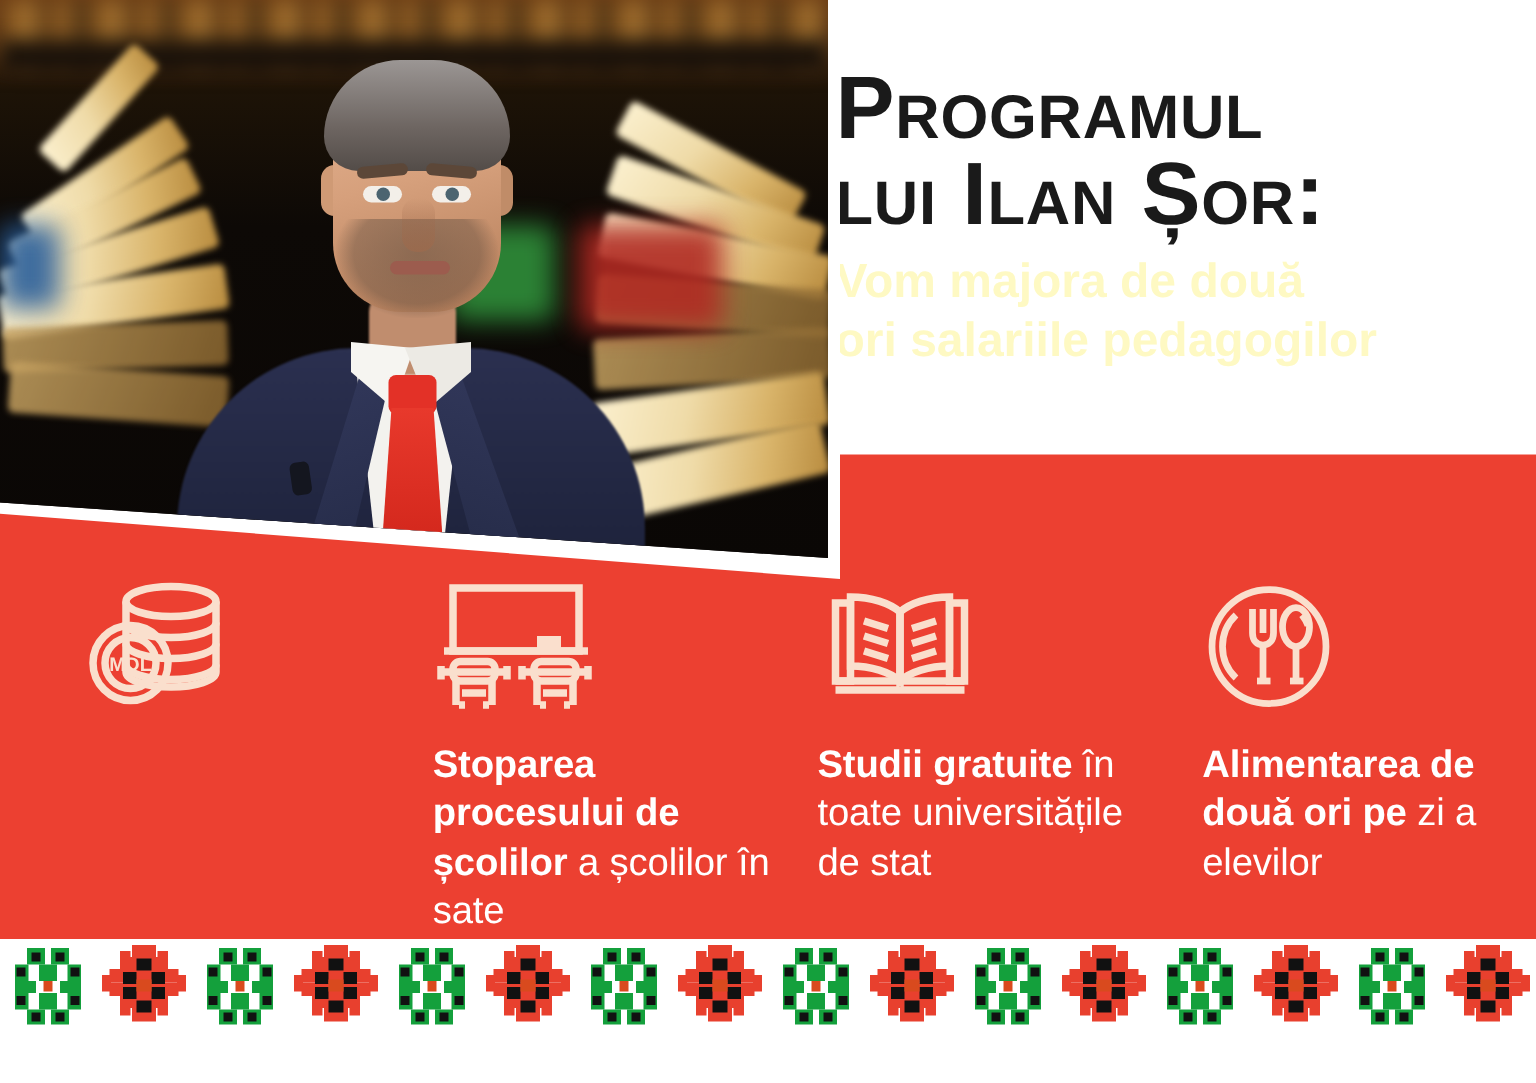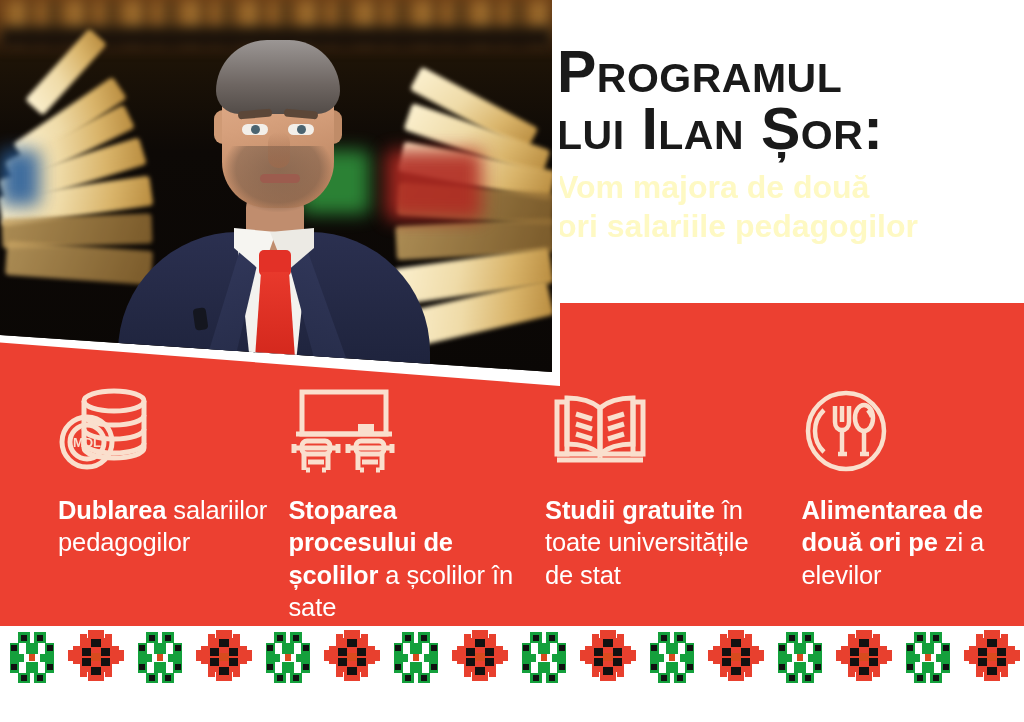--- a/index.html
+++ b/index.html
@@ -302,23 +302,20 @@
           <ellipse cx="56" cy="13" rx="30" ry="10"></ellipse>
           <path d="M26 13v47c0 5.5 13.4 10 30 10s30-4.5 30-10V13"></path>
           <path d="M26 27c0 5.5 13.4 10 30 10s30-4.5 30-10"></path>
           <path d="M26 41c0 5.5 13.4 10 30 10s30-4.5 30-10"></path>
           <path d="M26 55c0 5.5 13.4 10 30 10s30-4.5 30-10"></path>
           <circle cx="29" cy="54" r="25"></circle>
           <circle cx="29" cy="54" r="17"></circle>
         </g>
         <text x="29" y="59" text-anchor="middle" fill="#FADFCD" font-family="Liberation Sans, sans-serif" font-size="13" font-weight="bold">MDL</text>
       </svg>
-      <div class="f-text">
-        <b>Dublarea</b><span> salariilor pedagogilor</span>
-      </div>
     </div>
 
     <div class="feature f2">
       <svg class="f-icon" width="112" height="86" viewBox="0 0 112 86">
         <g fill="none" stroke="#FADFCD" stroke-width="5">
           <rect x="14" y="4" width="84" height="42"></rect>
           <path d="M8 46h96"></path>
           <rect x="70" y="36" width="16" height="9" fill="#FADFCD" stroke="none"></rect>
 
           <path d="M6 60h44"></path>

